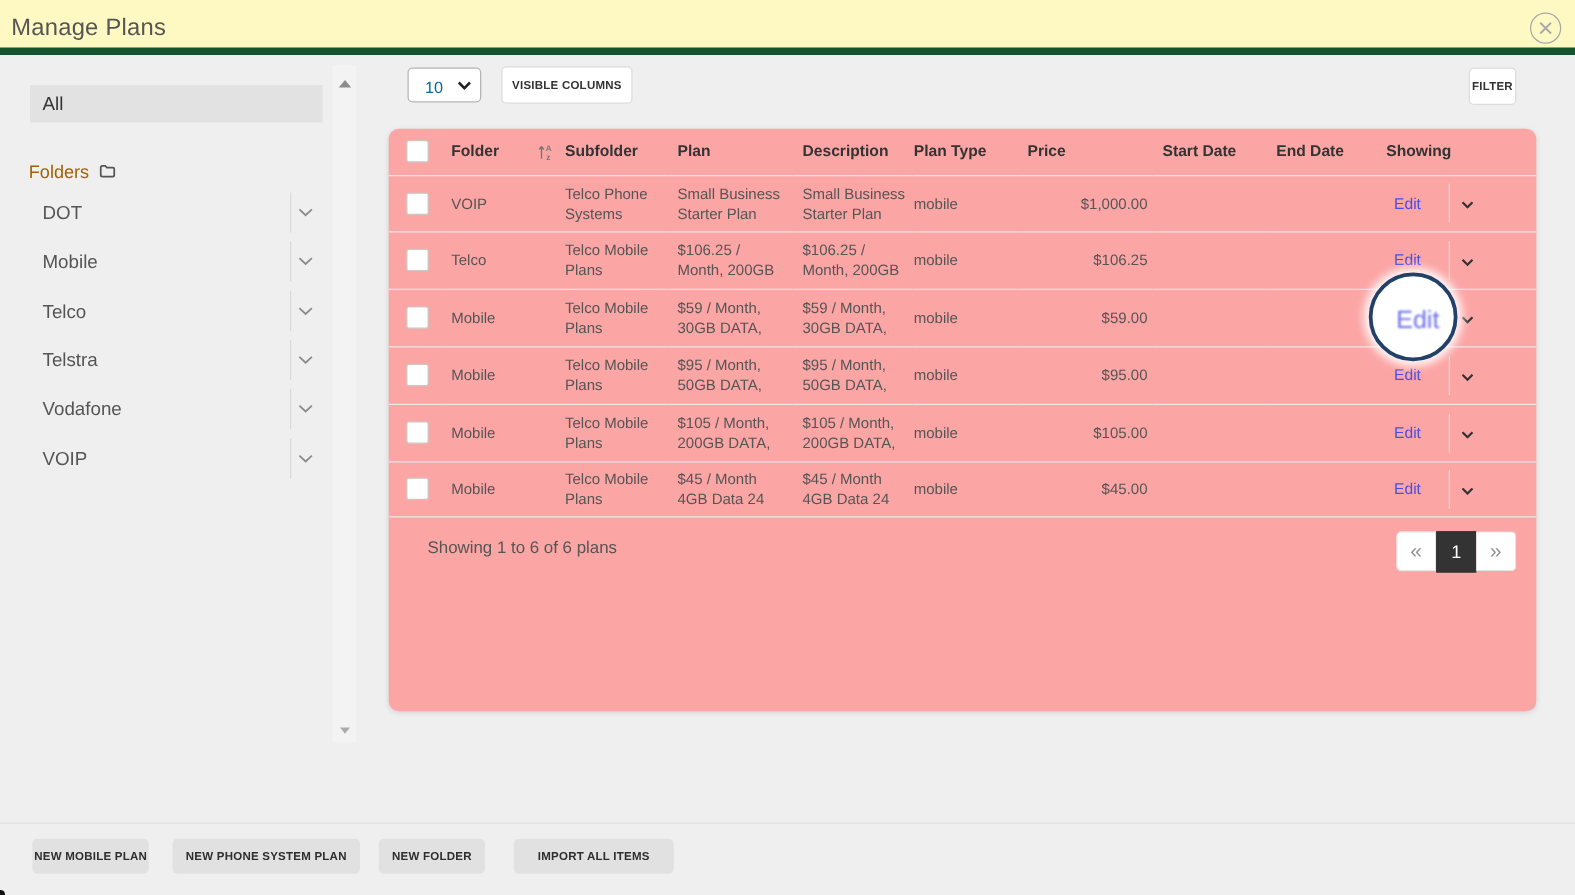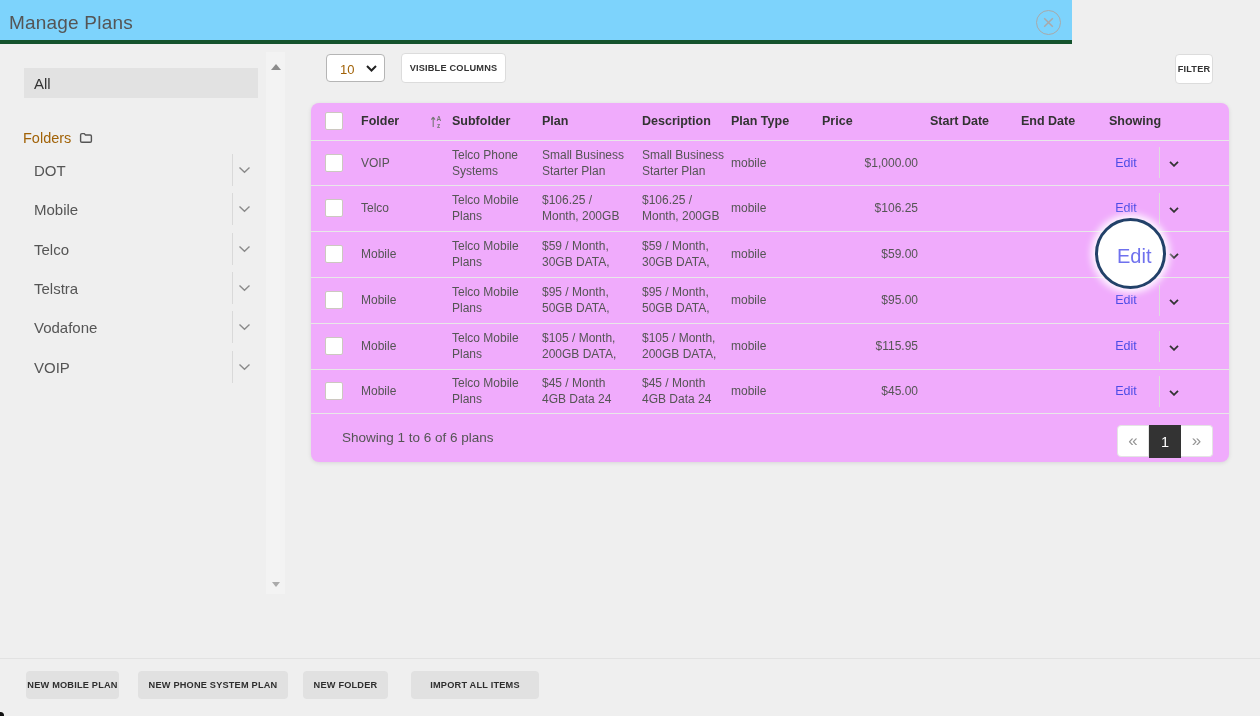--- a/index.html
+++ b/index.html
@@ -1,49 +1,49 @@
 <!DOCTYPE html>
 <html><head>
 <meta charset="utf-8">
 <style>
   * { margin:0; padding:0; box-sizing:border-box; }
   html,body { width:1260px; height:716px; overflow:hidden; }
   body { font-family:"Liberation Sans", sans-serif; background:#efefef; position:relative; }
   .abs { position:absolute; }
 
   
-  #hdr { left:0; top:0; width:1072px; height:44px; background:#7dd3fc; border-bottom:4px solid #14532d; }
+  #hdr { left:0; top:0; width:1260px; height:44px; background:#fef9c3; border-bottom:6px solid #14532d; }
   #hdr h1 { position:absolute; left:9px; top:12px; font-size:19px; font-weight:400; color:#555; letter-spacing:0.2px; }
   #closebtn { position:absolute; right:11px; top:10px; width:25px; height:25px; border:1.5px solid #a9a9a9; border-radius:50%; }
   #closebtn svg { position:absolute; left:5.5px; top:5.5px; }
 
   
   #allbox { left:24px; top:68px; width:234px; height:30px; background:#e2e2e2; }
   #allbox span { position:absolute; left:10px; top:7px; font-size:15px; color:#333; }
   #folderslbl { left:23px; top:130px; font-size:14.5px; color:#a16207; }
   .srow { left:24px; width:234px; height:32px; }
   .srow .nm { position:absolute; left:10px; top:8px; font-size:15px; color:#555; }
   .srow .dv { position:absolute; left:208px; top:0; width:1px; height:32px; background:#d9d9d9; }
   .srow svg { position:absolute; left:214px; top:12px; }
 
   
   #strip { left:266px; top:52px; width:19px; height:542px; background:#f3f3f3; }
   .tri-up { width:0; height:0; border-left:5px solid transparent; border-right:5px solid transparent; border-bottom:6px solid #8c8c8c; }
   .tri-dn { width:0; height:0; border-left:4.5px solid transparent; border-right:4.5px solid transparent; border-top:5.5px solid #aaa; }
 
   
   #sel { left:326px; top:54px; width:59px; height:28px; background:#fff; border:1px solid #b5b5b5; border-radius:4px; }
-  #sel span { position:absolute; left:13px; top:7px; font-size:13px; color:#a16207; }
+  #sel span { position:absolute; left:13px; top:7px; font-size:13px; color:#0369a1; }
   #sel svg { position:absolute; right:7px; top:10px; }
   .wbtn { background:#fff; border:1px solid #dcdcdc; border-radius:4px; font-size:9.2px; font-weight:700; color:#333; text-align:center; letter-spacing:0.2px; }
   #viscols { left:401px; top:53px; width:105px; height:30px; line-height:28px; }
   #filterbtn { left:1175px; top:54px; width:38px; height:30px; line-height:28px; }
 
   
-  #card { left:311px; top:103px; width:918px; height:359px; background:#f0abfc; border-radius:8px; box-shadow:0 1px 4px rgba(0,0,0,0.10); }
+  #card { left:311px; top:103px; width:918px; height:466px; background:#fca5a5; border-radius:8px; box-shadow:0 1px 4px rgba(0,0,0,0.10); }
   table { border-collapse:collapse; table-layout:fixed; width:918px; }
   th, td { padding:0 0 0 8px; vertical-align:middle; overflow:hidden; }
   thead tr { height:37px; }
   tbody tr { height:46px; } tr.r1 { height:45px; } tr.r6 { height:44px; }
   th { font-size:12.5px; font-weight:700; color:#333; text-align:left; }
   td { font-size:12px; color:#555; line-height:16px; }
   tbody tr { border-top:1px solid #e8e8e8; }
   .cb { width:18px; height:18px; border:1px solid #ccc8c0; border-radius:2px; background:#fff; margin-left:6px; }
   td.price { text-align:right; padding-right:4px; } th.price { text-align:left; }
   .editlnk { color:#4c4ce6; font-size:12.5px; }
@@ -273,21 +273,21 @@
   </tr>
   <tr>
    <td>
             <div class="cb"></div>
           </td>
    <td>Mobile</td>
    <td>Telco Mobile<br>Plans</td>
    <td>$105 / Month,<br>200GB DATA,</td>
    <td>$105 / Month,<br>200GB DATA,</td>
    <td style="padding-left:1px">mobile</td>
-   <td class="price">$115.95</td>
+   <td class="price">$105.00</td>
    <td></td>
           <td></td>
    <td style="padding:0">
             <div class="acell">
               <div class="ez"><span class="editlnk">Edit</span></div>
               <div class="adv"></div>
               <div class="ch"><svg width="10" height="6" viewBox="0 0 10 6">
                   <path d="M1 0.8 L5 4.8 L9 0.8" fill="none" stroke="#333" stroke-width="1.8"></path>
                 </svg></div>
             </div>

